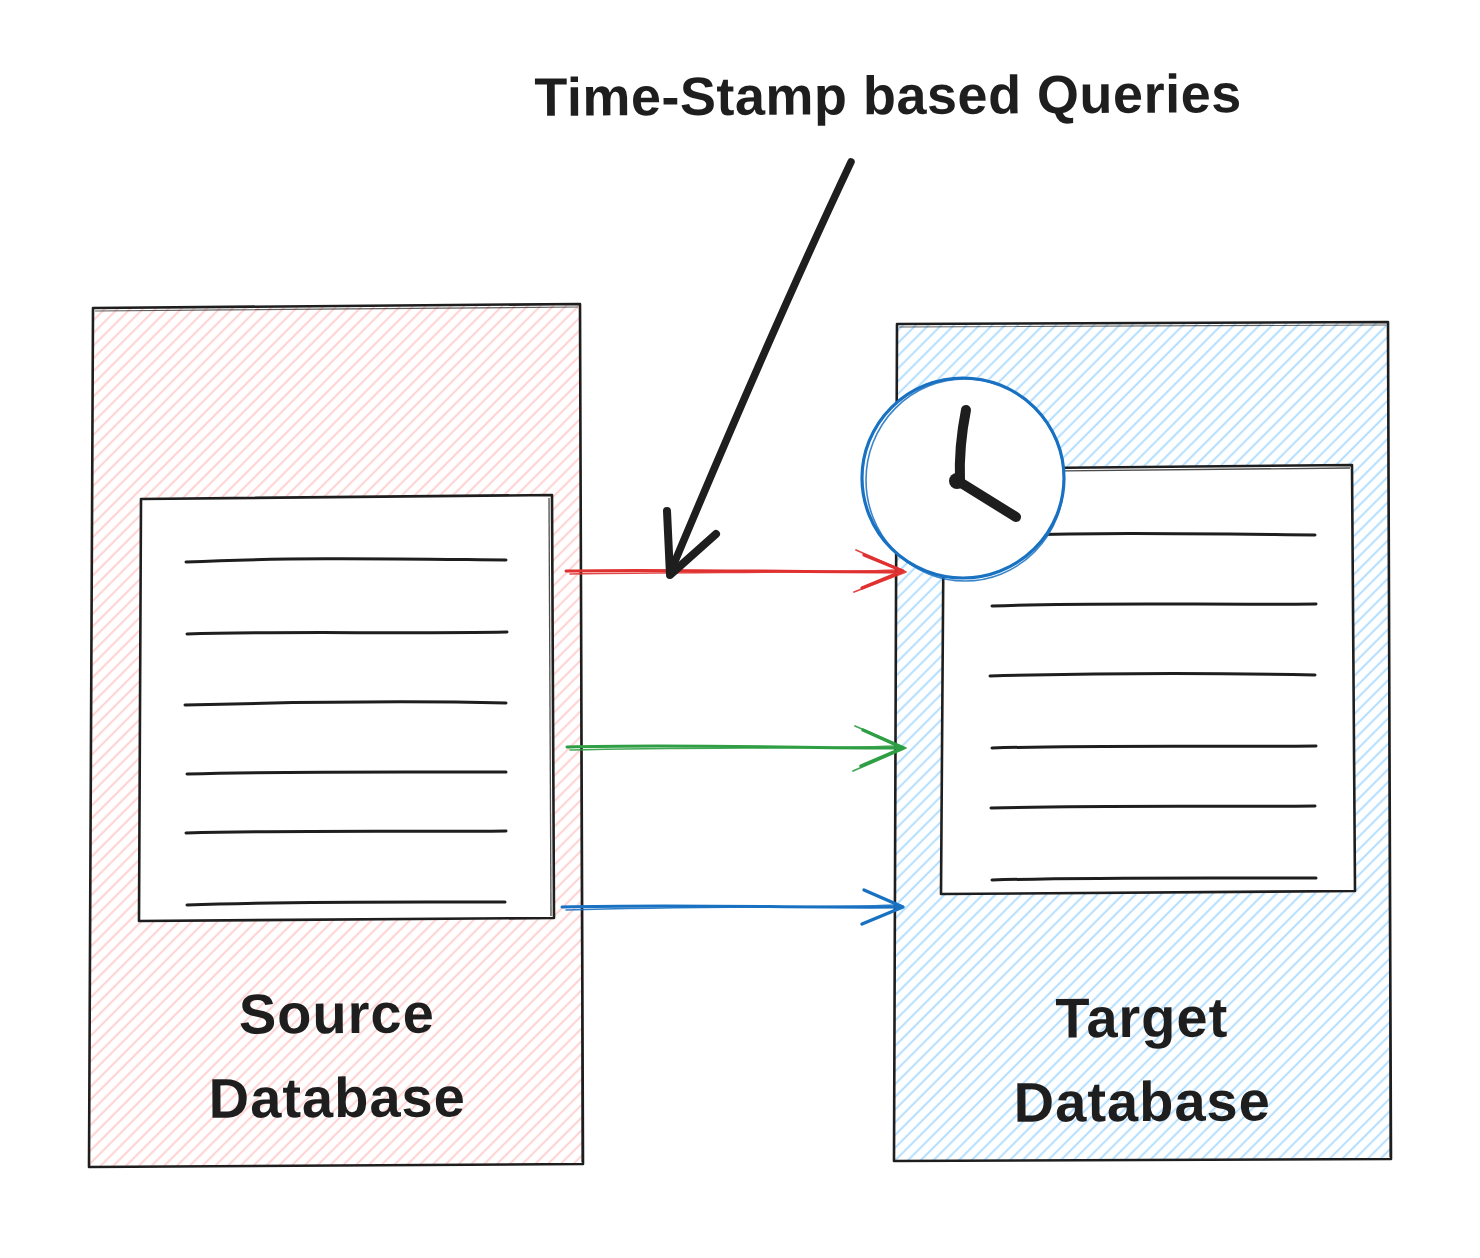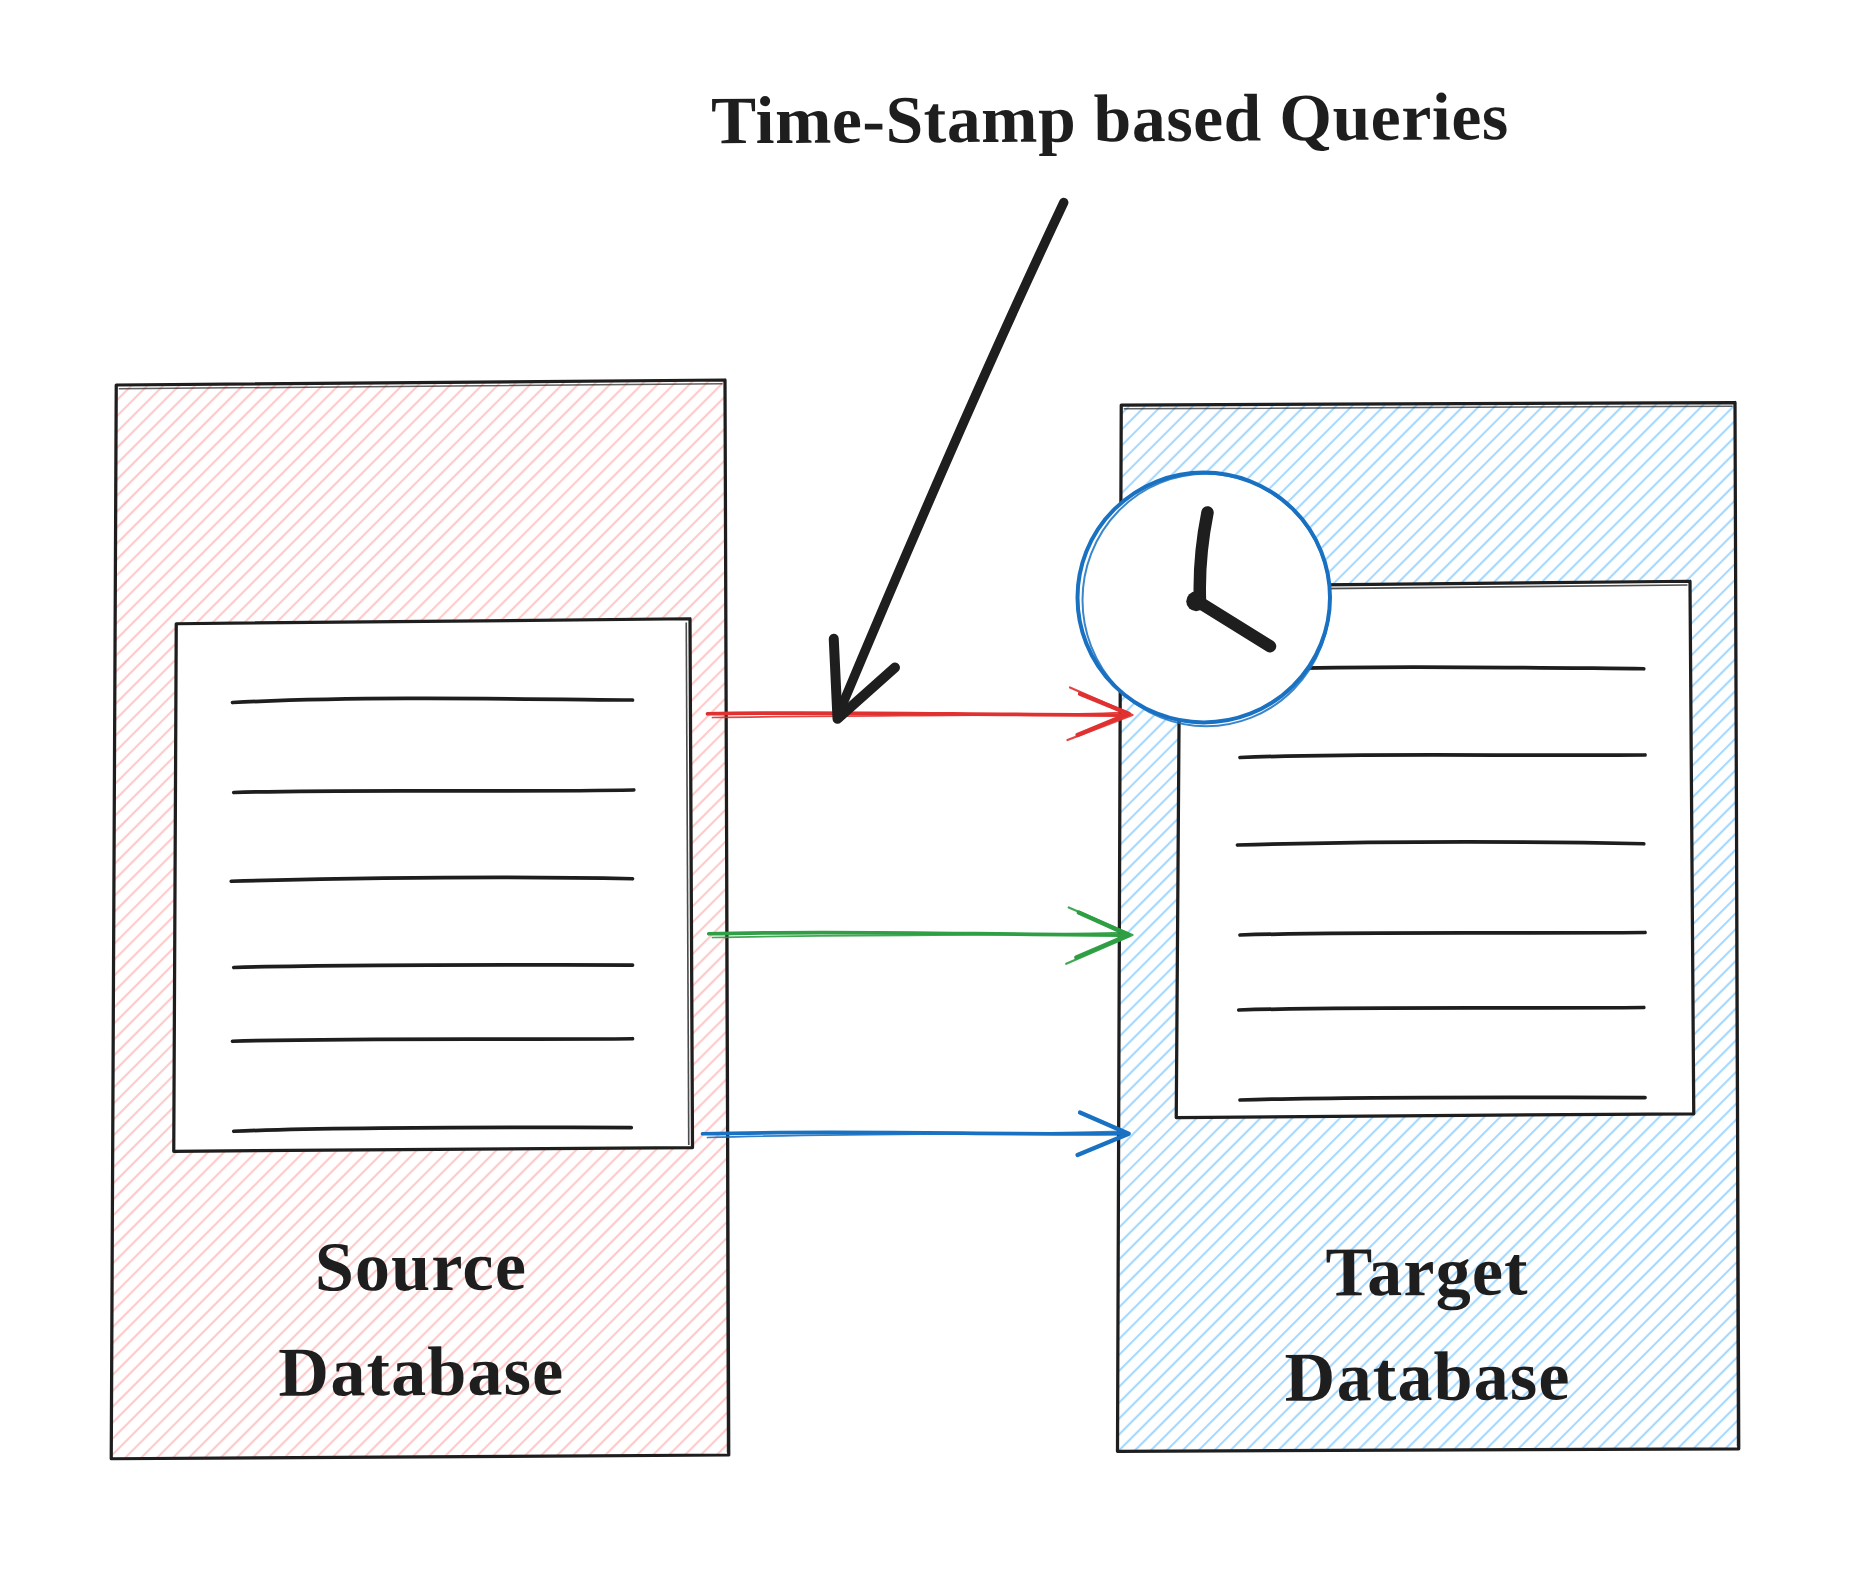--- a/index.html
+++ b/index.html
@@ -6,21 +6,21 @@
     margin: 0;
     padding: 0;
     background: #ffffff;
   }
   .canvas {
     position: relative;
     width: 1480px;
     height: 1258px;
     background: var(--bg, #ffffff);
     overflow: hidden;
-    font-family: Liberation Serif, serif;
+    font-family: Liberation Sans, sans-serif;
   }
   .diagram-svg {
     position: absolute;
     left: 0;
     top: 0;
   }
   .label {
     position: absolute;
     color: var(--ink, #1e1e1e);
     font-weight: 700;

